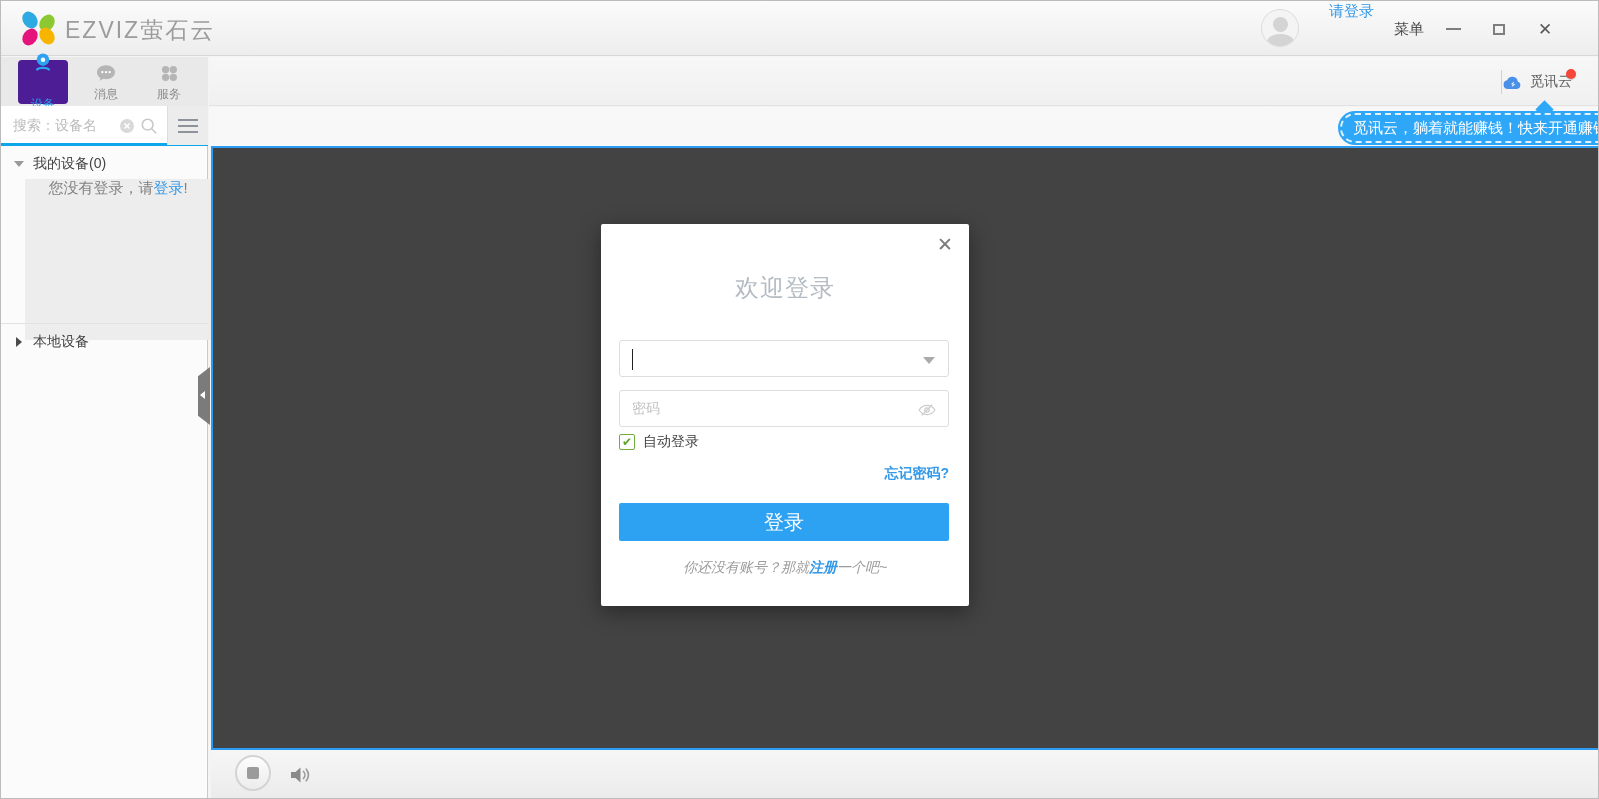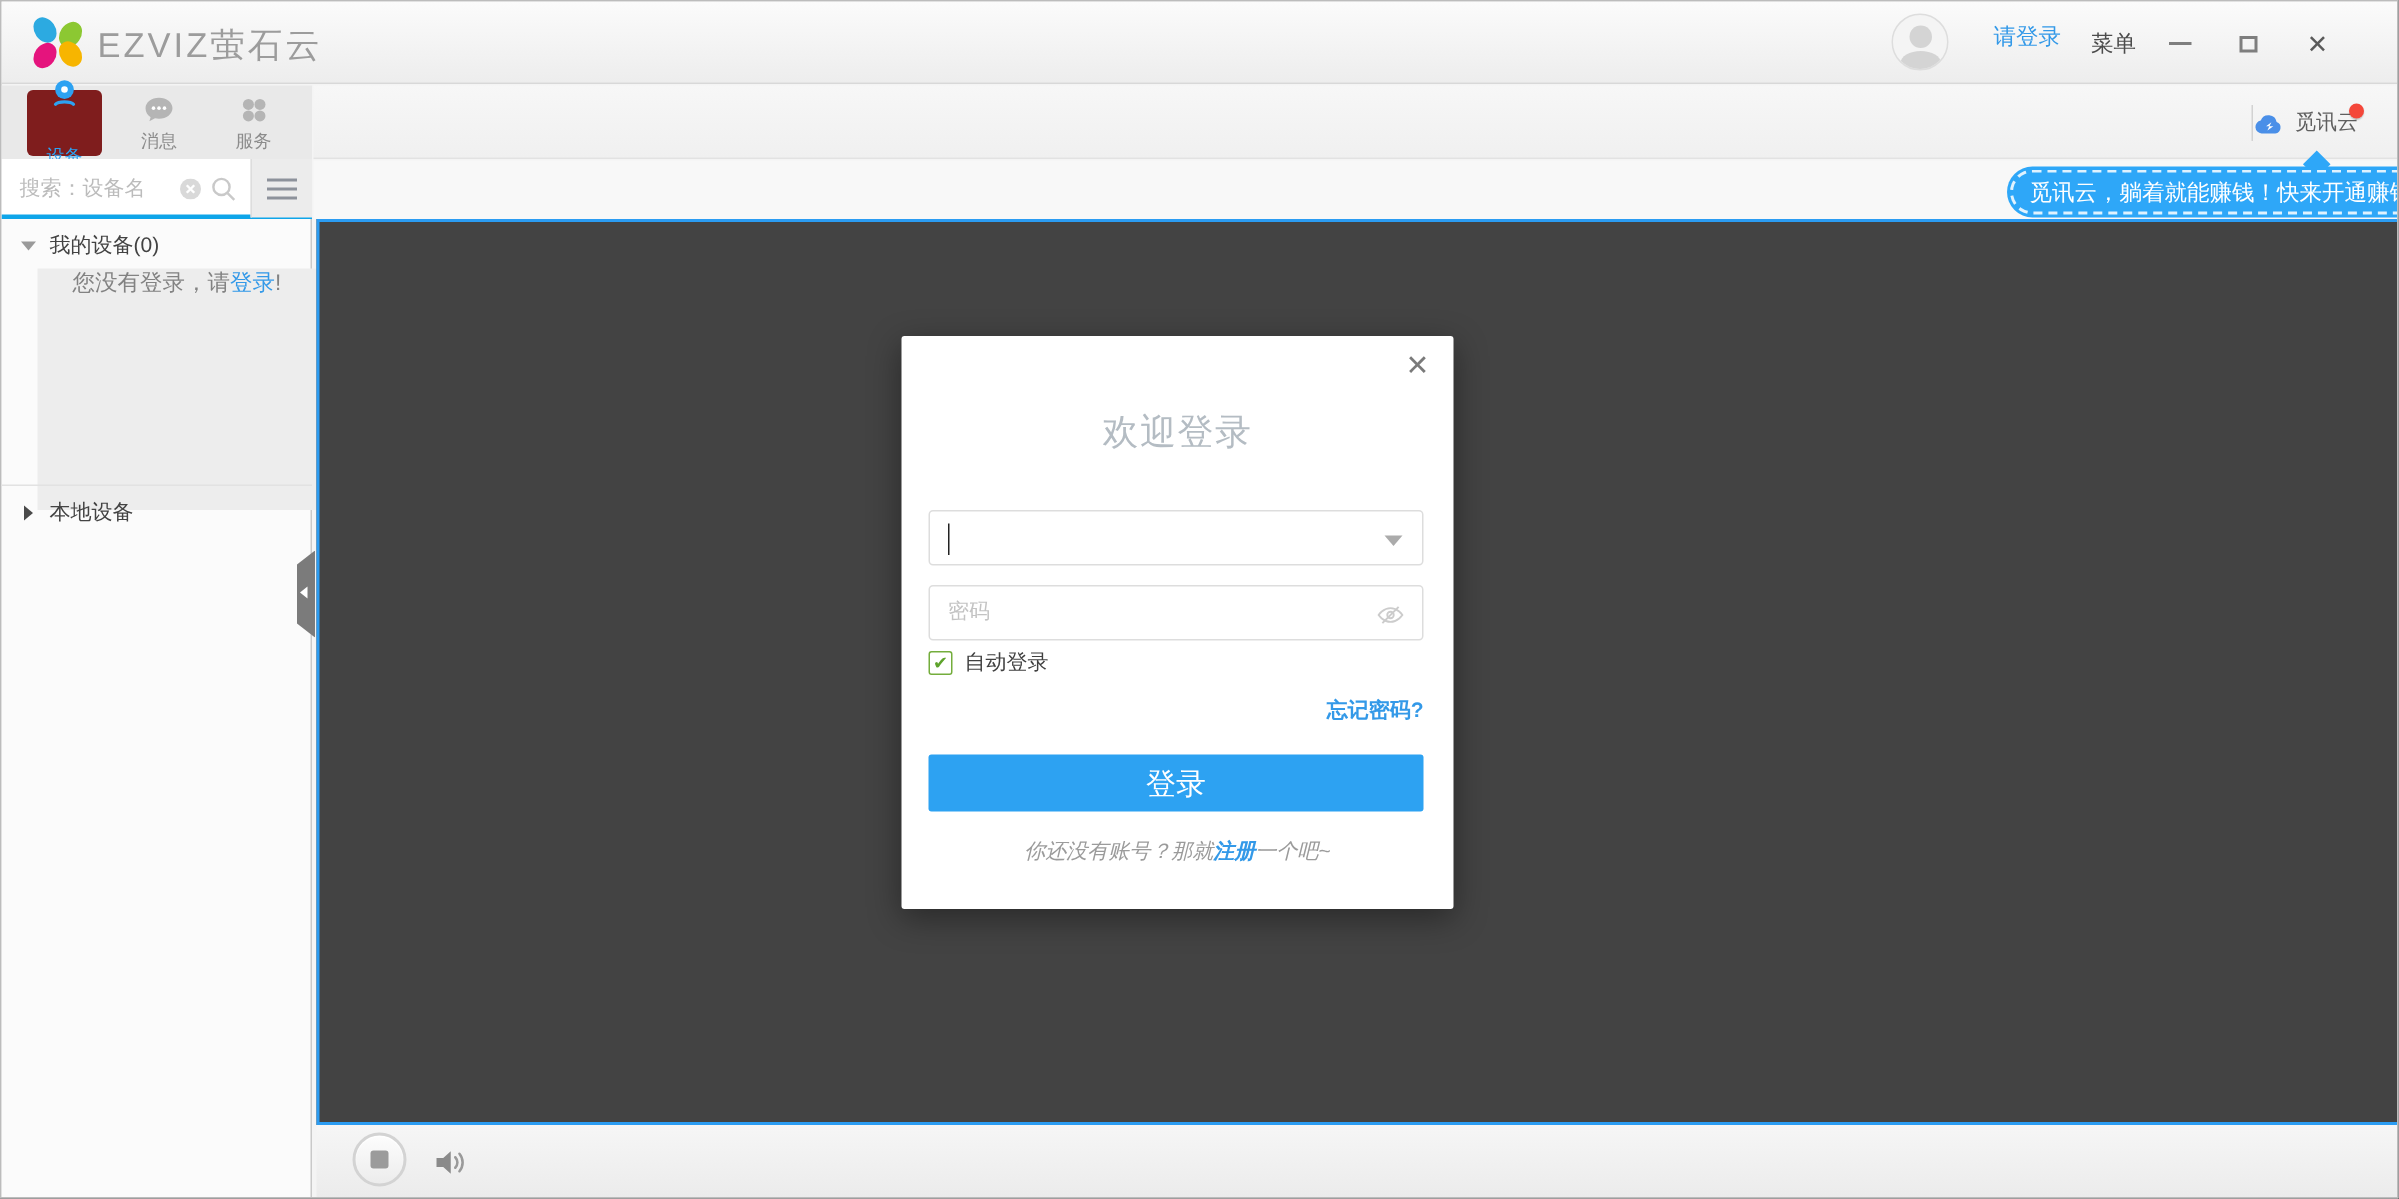--- a/index.html
+++ b/index.html
@@ -18,35 +18,35 @@
   .petal.blue   { left:2px;  top:0;    background:#2caae1; transform:rotate(-35deg); }
   .petal.green  { left:19px; top:3px;  background:#8cc832; transform:rotate(35deg); }
   .petal.pink   { left:2px;  top:17px; background:#e5147d; transform:rotate(35deg); }
   .petal.yellow { left:19px; top:16px; background:#f7b500; transform:rotate(-35deg); }
   .logo-text { position:absolute; left:64px; top:14px; font-size:23px; color:#9c9c9c;
     letter-spacing:2px; font-weight:500; }
   .avatar { position:absolute; left:1260px; top:8px; width:38px; height:38px; border-radius:50%;
     background:#f4f4f4; border:1px solid #ddd; overflow:hidden; cursor:pointer; }
   .avatar .head { position:absolute; left:11px; top:7px; width:15px; height:15px; border-radius:50%; background:#d4d4d4; }
   .avatar .body { position:absolute; left:5px; top:24px; width:27px; height:16px; border-radius:50% 50% 0 0; background:#d4d4d4; }
-  .tb-login { position:absolute; left:1328px; top:14px; font-size:15px; color:var(--link-blue); cursor:pointer;text-align:right; }
+  .tb-login { position:absolute; left:1328px; top:1px; font-size:15px; color:var(--link-blue); cursor:pointer;text-align:right; }
   .tb-menu  { position:absolute; left:1393px; top:19px; font-size:15px; color:#4c4c4c; cursor:pointer; }
   .win-btn { position:absolute; top:14px; width:28px; height:28px; display:flex; align-items:center; justify-content:center; cursor:pointer; }
   .win-min { left:1438px; } .win-max { left:1484px; } .win-close { left:1530px; }
   .glyph-min { width:15px; height:0; border-top:2px solid #7e7e7e; }
   .glyph-max { width:12px; height:11px; border:2px solid #7e7e7e; }
   .glyph-close { font-size:17px; color:#5a5a5a; font-weight:bold; line-height:1; }
   
   .tabbar { position:absolute; left:0; top:56px; width:207px; height:49px; background:#e9e9e9; }
   .toolbar { position:absolute; left:208px; top:56px; width:1391px; height:49px;
     background:linear-gradient(#f7f7f7,#f0f0f0); border-bottom:1px solid #e2e2e2; }
   .tab { position:absolute; top:3px; width:50px; height:44px; display:flex; flex-direction:column;
     align-items:center; justify-content:center; gap:2px; cursor:pointer; color:#b5b5b5; }
   .tab .tab-label { font-size:12px; color:#8c8c8c; }
-  .tab.active { background:#7f1d1d; border-radius:4px; color:var(--accent-blue);gap:23px; }
+  .tab.active { background:#4c1d95; border-radius:4px; color:var(--accent-blue);gap:23px; }
   .tab.active .tab-label { color:var(--accent-blue); }
   .tab-devices { left:17px; } .tab-messages { left:80px; } .tab-services { left:143px; }
   .cloud-item { position:absolute; right:28px; top:0; height:49px; display:flex; align-items:center; gap:7px; cursor:pointer; }
   .cloud-divider { position:absolute; right:98px; top:13px; width:1px; height:24px; background:#d2d2d2; }
   .cloud-label { font-size:14px; color:#5f5f5f; position:relative; }
   .red-dot { position:absolute; right:24px; top:12px; width:10px; height:10px; border-radius:50%;
     background:var(--badge-red); box-shadow:0 1px 1px rgba(0,0,0,.2); }
   
   .searchrow { position:absolute; left:0; top:105px; width:207px; height:40px; background:#fff;
     border-bottom:3px solid #0ea5e9; }

